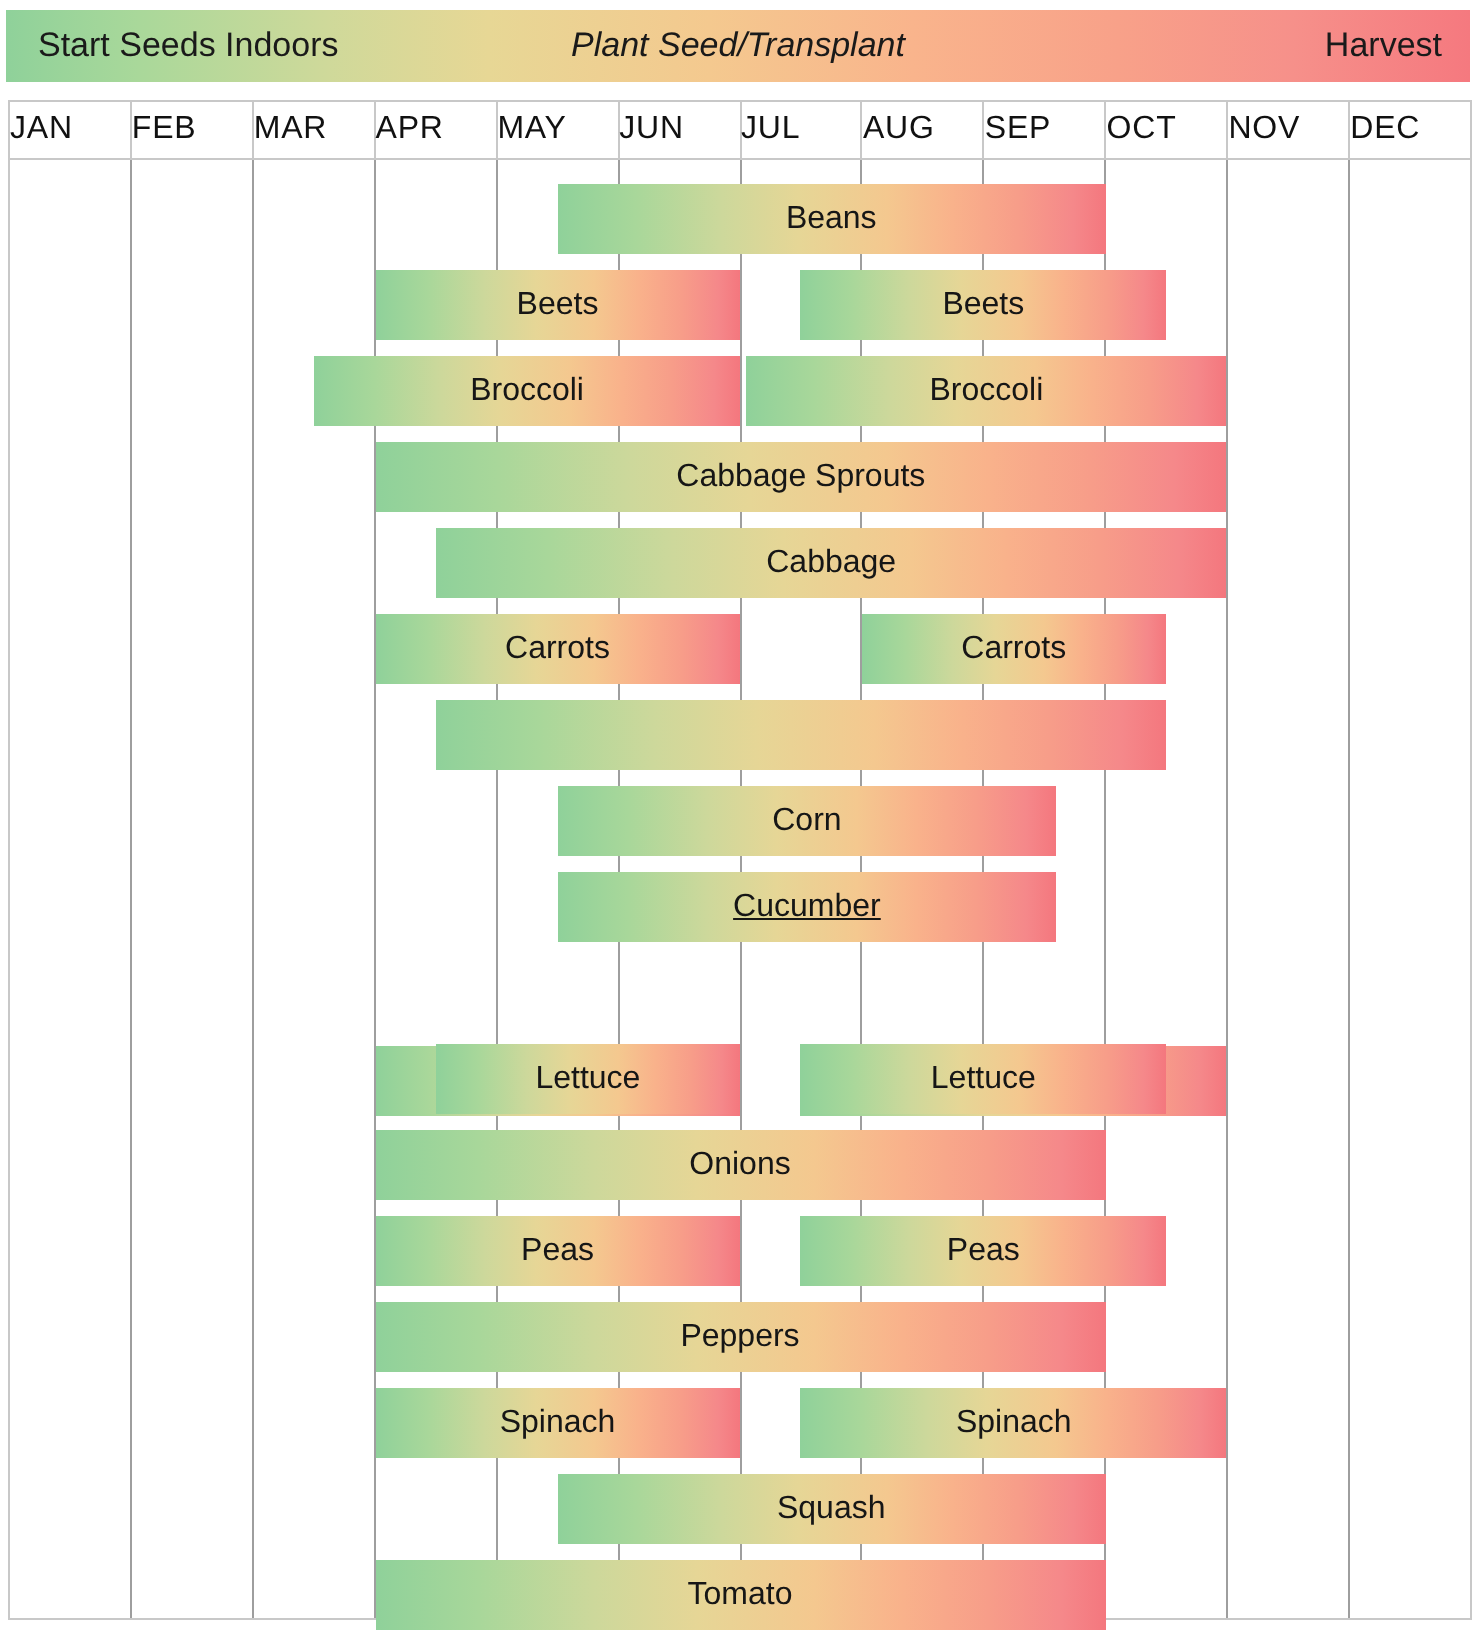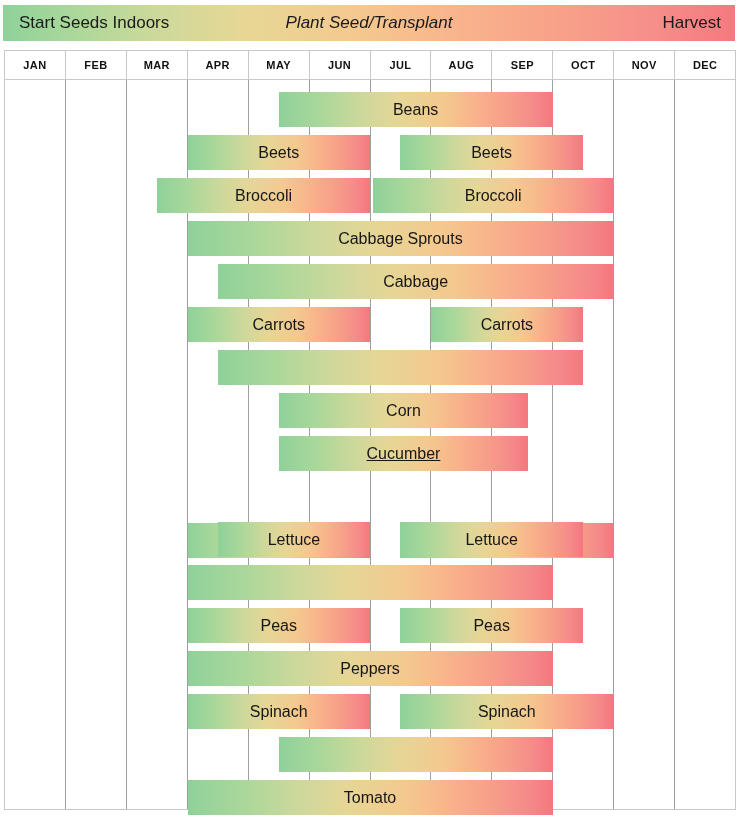--- a/index.html
+++ b/index.html
@@ -68,23 +68,23 @@
     left: 0;
     top: 0;
     width: 100%;
     height: 29px;
     box-sizing: border-box;
     border-bottom: 1px solid #c8c8c8;
     display: flex;
   }
   .month-cell {
     flex: 1 1 0;
-    text-align: center;
-    font-size: 11px;
-    font-weight: bold;
+    text-align: left;
+    font-size: 16px;
+    font-weight: normal;
     letter-spacing: 0.4px;
     color: #111111;
     line-height: 28px;
     box-sizing: border-box;
     border-right: 1px solid #c8c8c8;
   }
   .month-cell:last-child { border-right: none; }
 
   .col-lines {
     position: absolute;
@@ -233,39 +233,41 @@
           <div class="bar-label" style="left: 54.1667%; width: 29.1667%;">Kale</div>
         </div>
         <div class="row" style="top: 442px;">
           <div class="bar" style="left: 29.1667%; width: 20.8333%;"></div>
           <div class="bar" style="left: 54.1667%; width: 25%;"></div>
           <div class="bar-label" style="left: 29.1667%; width: 20.8333%;">Lettuce</div>
           <div class="bar-label" style="left: 54.1667%; width: 25%;">Lettuce</div>
         </div>
         <div class="row" style="top: 485px;">
           <div class="bar" style="left: 25%; width: 50%;"></div>
+          <div class="bar-label" style="left: 25%; width: 50%;">Onions</div>
         </div>
         <div class="row" style="top: 528px;">
           <div class="bar" style="left: 25%; width: 25%;"></div>
           <div class="bar" style="left: 54.1667%; width: 25%;"></div>
           <div class="bar-label" style="left: 25%; width: 25%;">Peas</div>
           <div class="bar-label" style="left: 54.1667%; width: 25%;">Peas</div>
         </div>
         <div class="row" style="top: 571px;">
           <div class="bar" style="left: 25%; width: 50%;"></div>
           <div class="bar-label" style="left: 25%; width: 50%;">Peppers</div>
         </div>
         <div class="row" style="top: 614px;">
           <div class="bar" style="left: 25%; width: 25%;"></div>
           <div class="bar" style="left: 54.1667%; width: 29.1667%;"></div>
           <div class="bar-label" style="left: 25%; width: 25%;">Spinach</div>
           <div class="bar-label" style="left: 54.1667%; width: 29.1667%;">Spinach</div>
         </div>
         <div class="row" style="top: 657px;">
           <div class="bar" style="left: 37.5%; width: 37.5%;"></div>
+          <div class="bar-label" style="left: 37.5%; width: 37.5%;">Squash</div>
         </div>
         <div class="row" style="top: 700px;">
           <div class="bar" style="left: 25%; width: 50%;"></div>
           <div class="bar-label" style="left: 25%; width: 50%;">Tomato</div>
         </div>
       </div>
   </div>
 
 </div>
 

